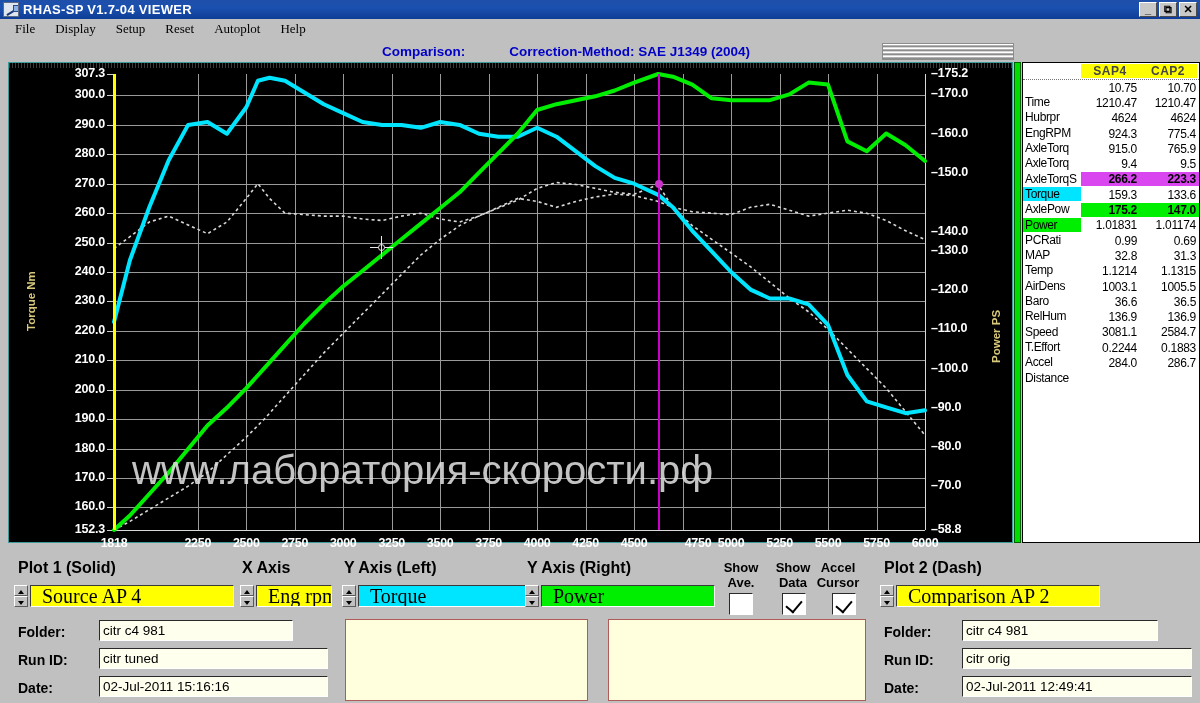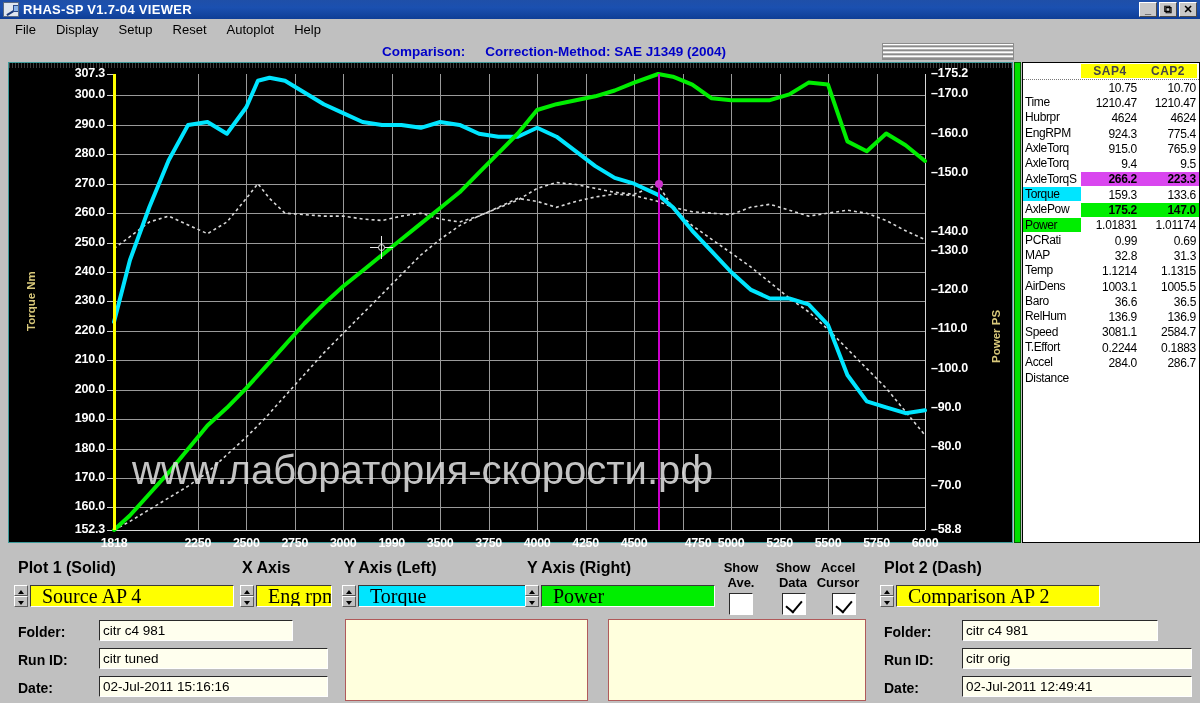--- a/index.html
+++ b/index.html
@@ -46,38 +46,38 @@
     position: relative; font-size: 10px; color: #000; line-height: 13px; text-align: center;
   }
   .tb-btn span { font-family: "Liberation Sans", sans-serif; font-size: 11px; font-weight: bold; }
 
   
   .menubar {
     position: absolute; left: 0; top: 19px; width: 1200px; height: 20px;
     background: #c0c0c0; display: flex; align-items: center; padding-left: 5px;
   }
   .menu-item {
-    font-size: 13px; color: #000; padding: 18px 10px; white-space: nowrap;
+    font-size: 13px; color: #000; padding: 18px 10px; white-space: nowrap; font-family: Liberation Serif, serif;
   }
 
   
   .hdrstrip {
     position: absolute; left: 0; top: 41px; width: 1200px; height: 21px;
     background: #c0c0c0;
   }
   .hdr-inner {
     position: absolute; left: 382px; top: 2px; width: 500px; height: 17px;
     display: flex; align-items: center;
   }
   .hdr-cmp {
     color: #0000c8; font-weight: bold; font-size: 13.5px; white-space: nowrap;
   }
   .hdr-corr {
     color: #0000c8; font-weight: bold; font-size: 13.5px;
-    margin-left: 20px; white-space: nowrap;
+    margin-left: 44px; white-space: nowrap;
   }
   .hdr-scroll {
     position: absolute; left: 882px; top: 43px; width: 132px; height: 17px;
     background: #c0c0c0;
     background-image: repeating-linear-gradient(to bottom,#ffffff 0 1px,#b0b0b0 1px 2px,#8c8c8c 2px 3px,#d8d8d8 3px 4px);
     border: 1px solid #8c8c8c;
   }
 
   
   .chartwrap {
@@ -336,21 +336,21 @@
         <div class="ylab-right" style="left: 922px; top: 297.598px;">–100.0</div>
         <div class="ylab-right" style="left: 922px; top: 336.773px;">–90.0</div>
         <div class="ylab-right" style="left: 922px; top: 375.948px;">–80.0</div>
         <div class="ylab-right" style="left: 922px; top: 415.124px;">–70.0</div>
         <div class="ylab-right" style="left: 922px; top: 459px;">–58.8</div>
         <div class="xlab" style="left: 82px; top: 473px;">1818</div>
         <div class="xlab" style="left: 165.776px; top: 473px;">2250</div>
         <div class="xlab" style="left: 214.258px; top: 473px;">2500</div>
         <div class="xlab" style="left: 262.739px; top: 473px;">2750</div>
         <div class="xlab" style="left: 311.221px; top: 473px;">3000</div>
-        <div class="xlab" style="left: 359.703px; top: 473px;">1990</div>
+        <div class="xlab" style="left: 359.703px; top: 473px;">3250</div>
         <div class="xlab" style="left: 408.184px; top: 473px;">3500</div>
         <div class="xlab" style="left: 456.666px; top: 473px;">3750</div>
         <div class="xlab" style="left: 505.147px; top: 473px;">4000</div>
         <div class="xlab" style="left: 553.629px; top: 473px;">4250</div>
         <div class="xlab" style="left: 602.11px; top: 473px;">4500</div>
         <div class="xlab" style="left: 666px; top: 473px;">4750</div>
         <div class="xlab" style="left: 699.074px; top: 473px;">5000</div>
         <div class="xlab" style="left: 747.555px; top: 473px;">5250</div>
         <div class="xlab" style="left: 796.037px; top: 473px;">5500</div>
         <div class="xlab" style="left: 844.518px; top: 473px;">5750</div>

